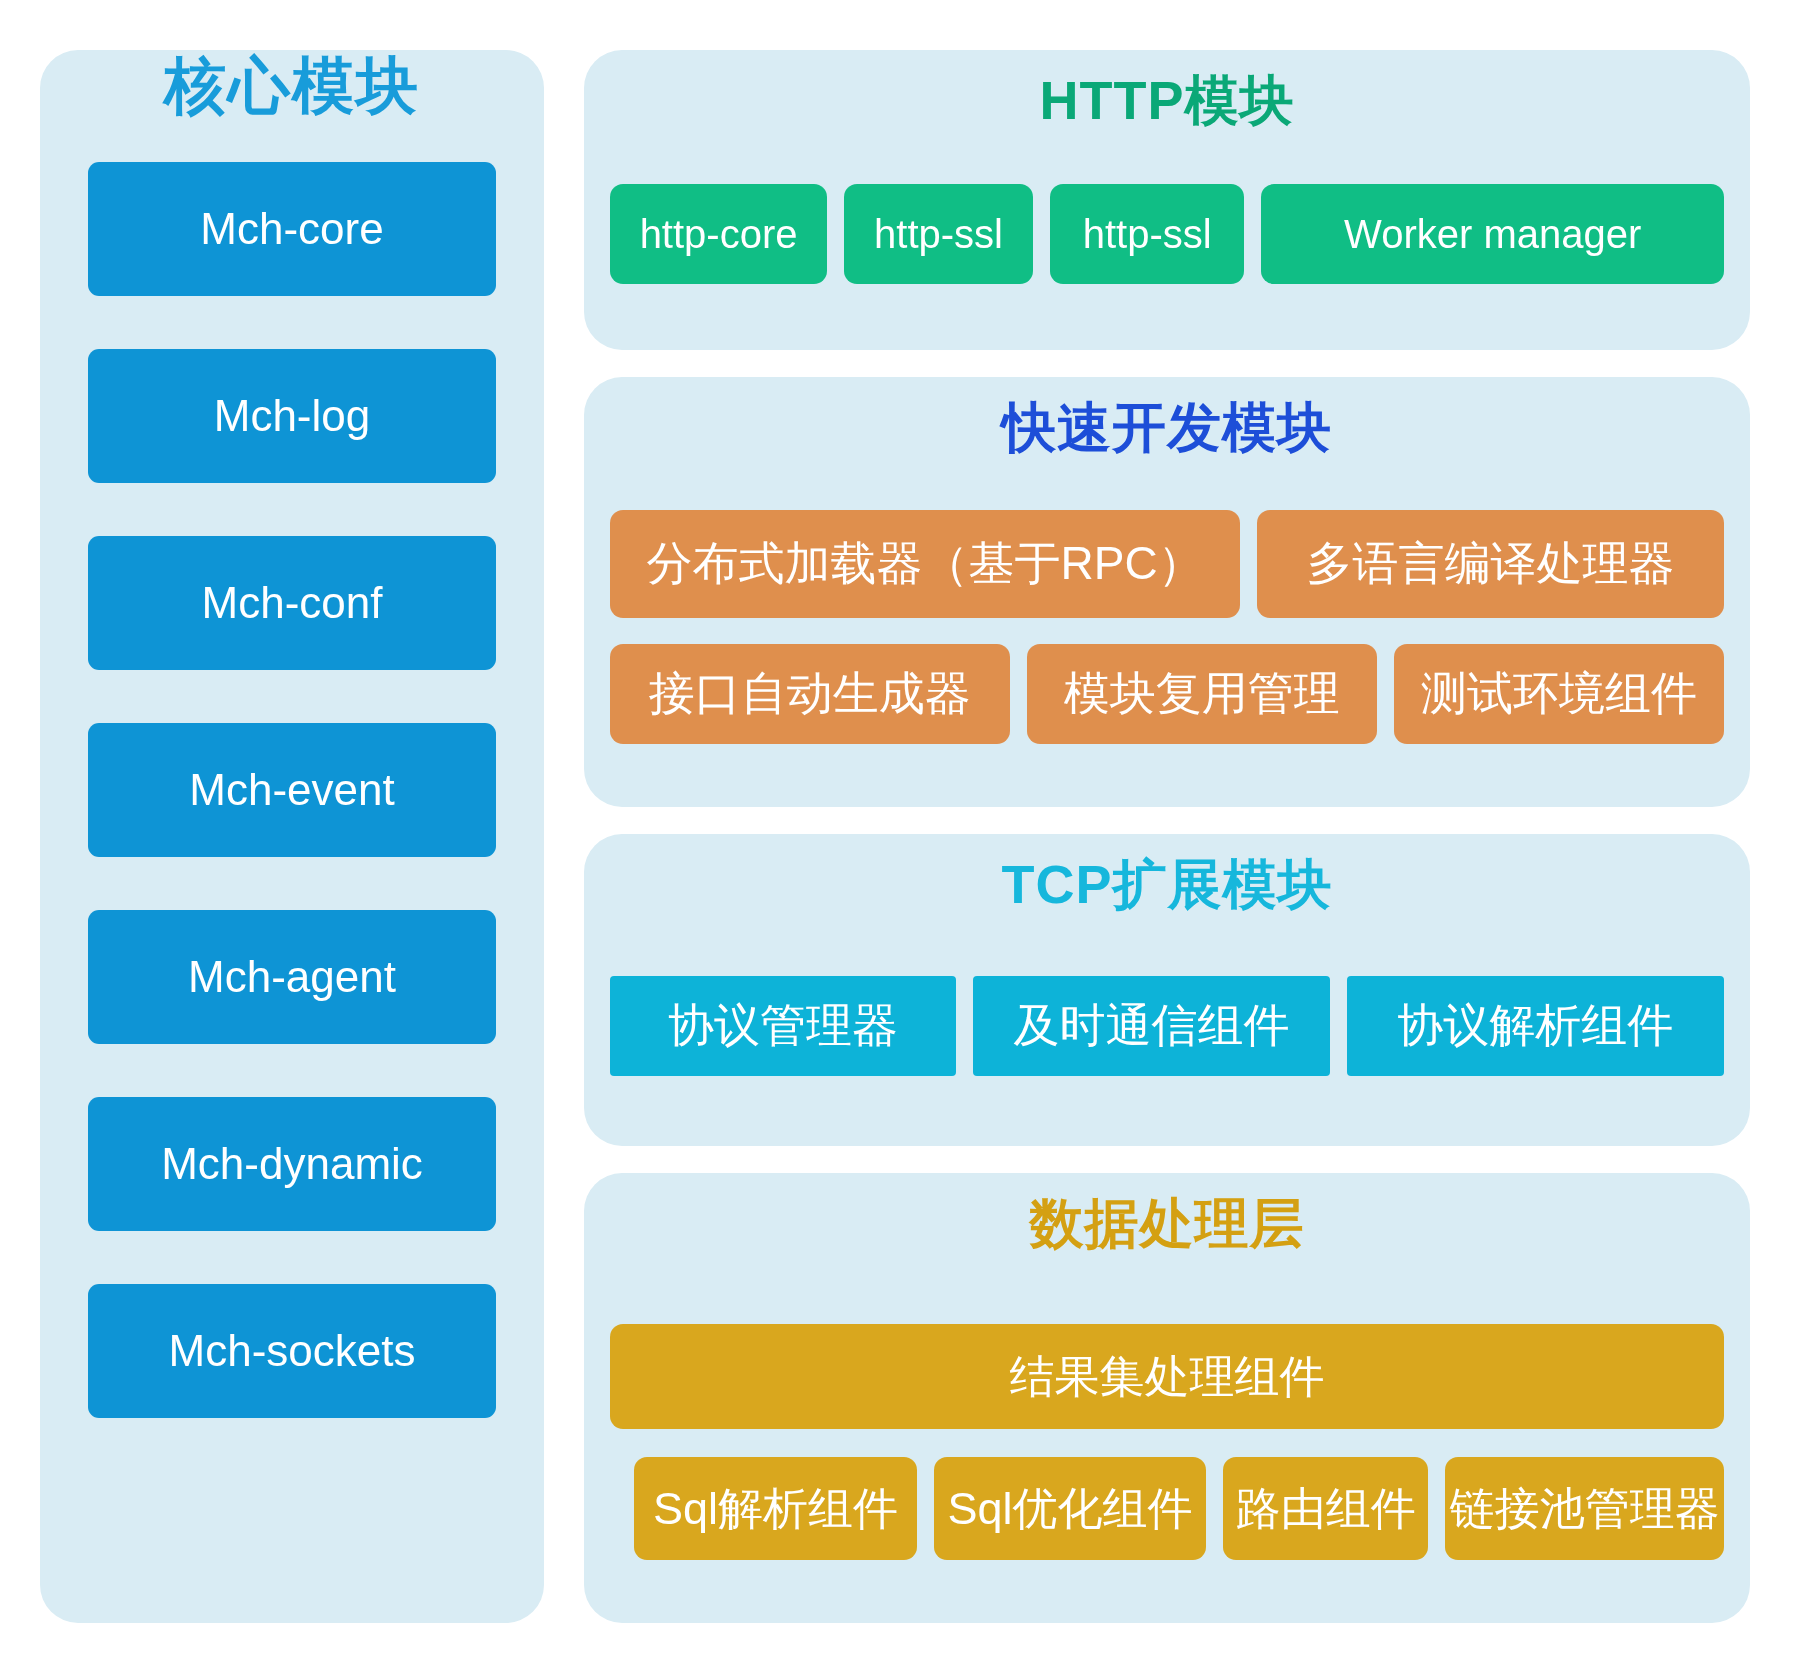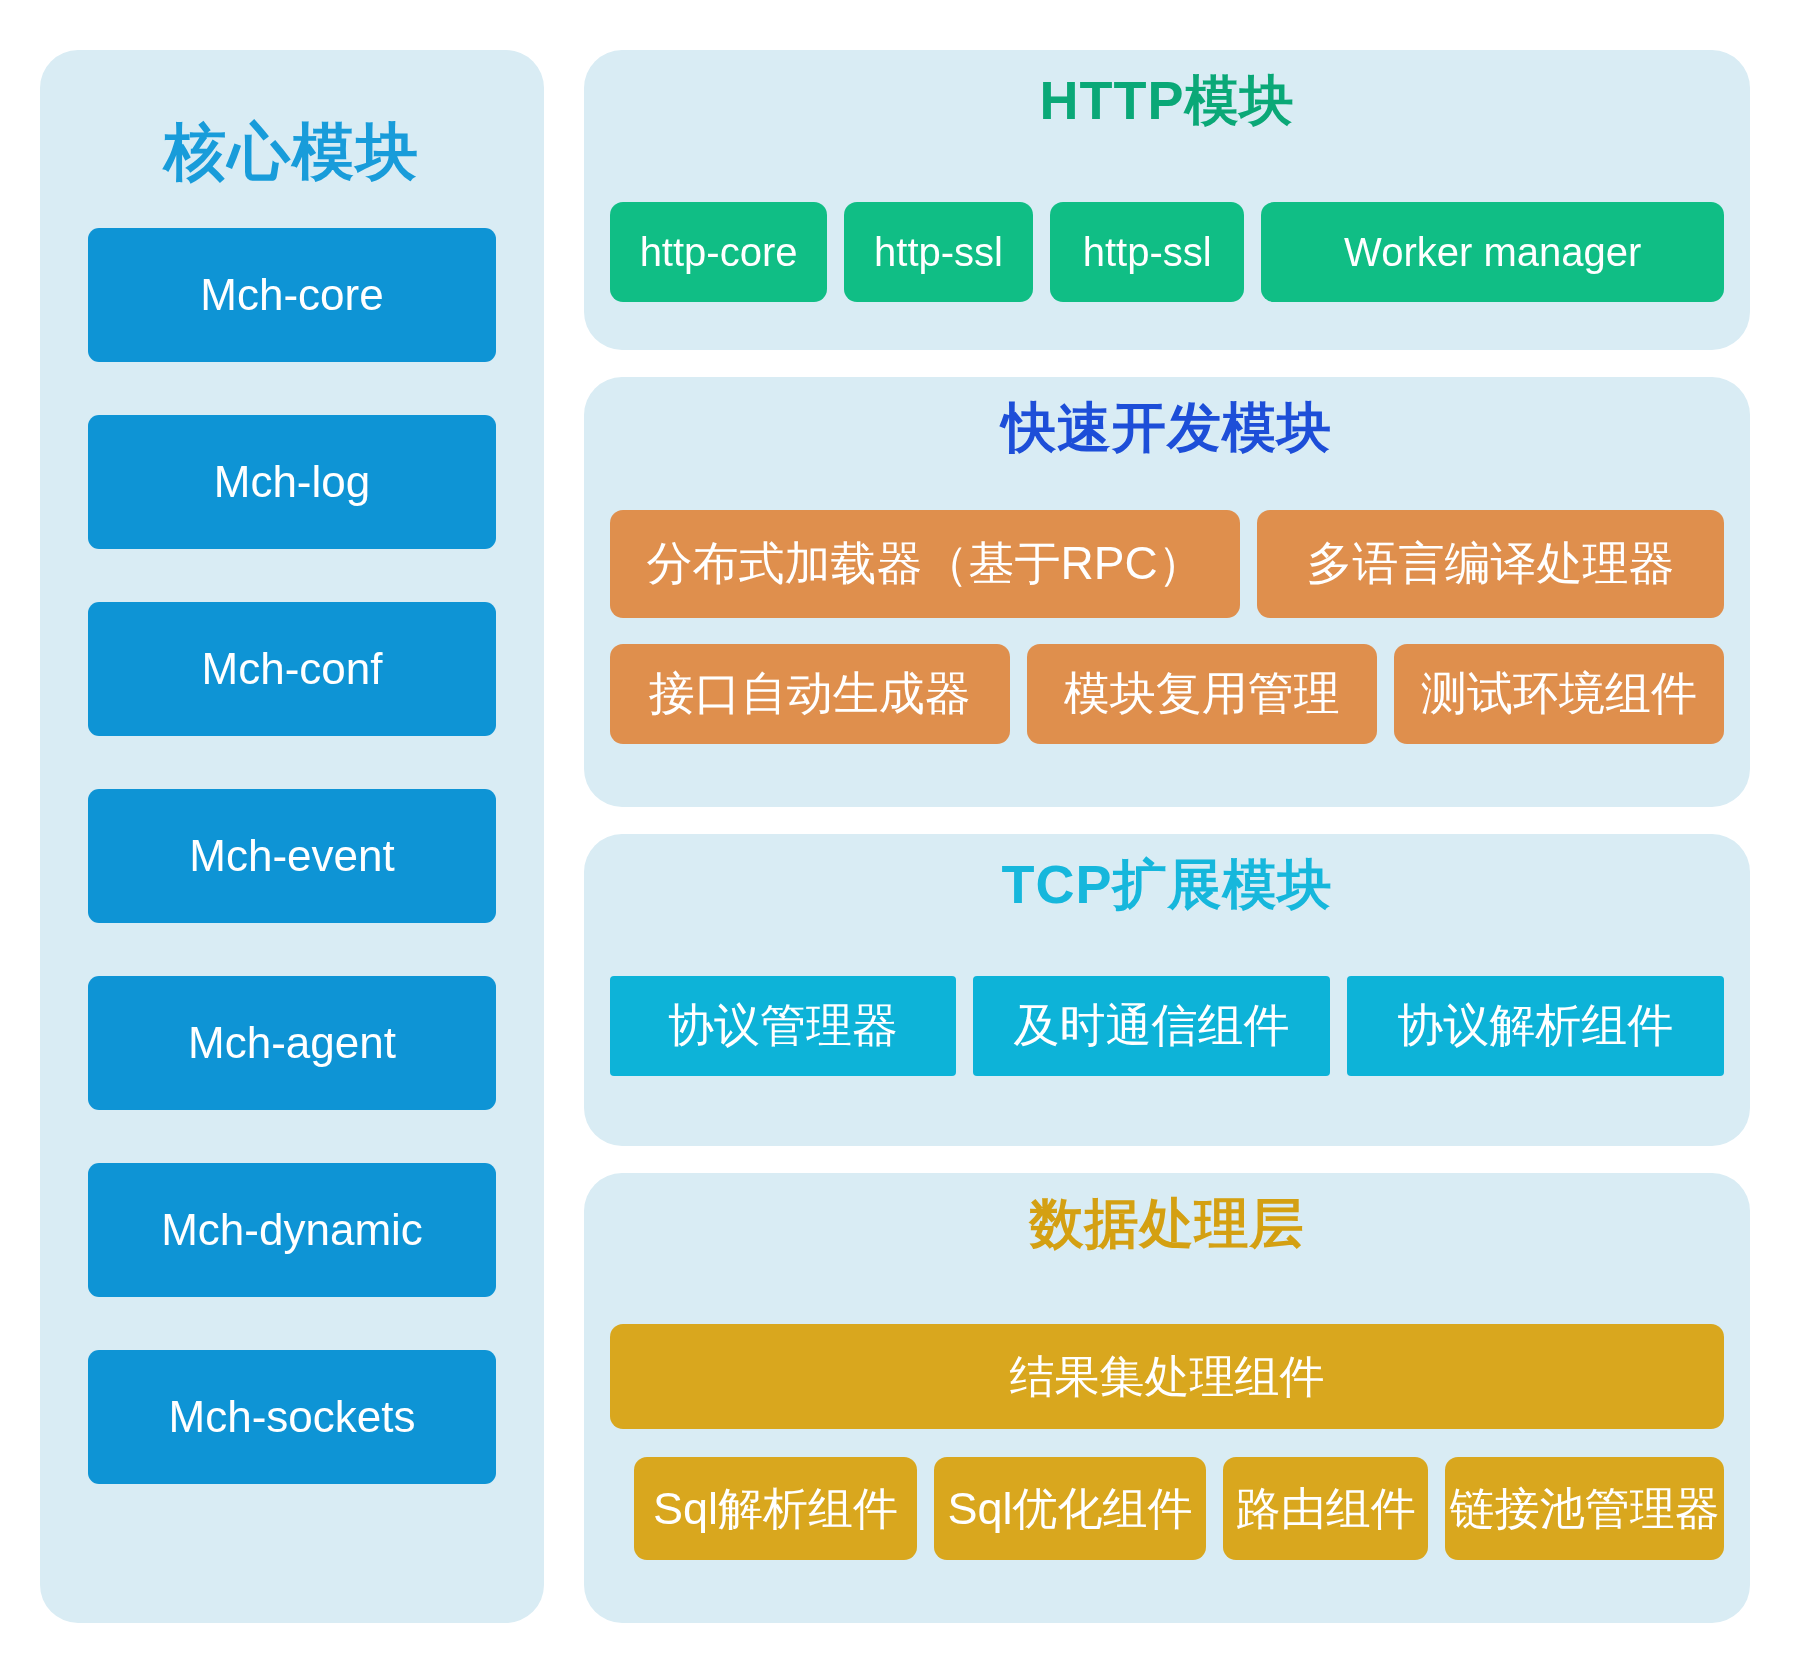--- a/index.html
+++ b/index.html
@@ -19,21 +19,20 @@
     box-sizing: border-box;
   }
 
   
   .left-panel {
     position: absolute;
     left: 40px;
     top: 50px;
     width: 504px;
     height: 1573px;
-    padding-top: 66px;
   }
   .left-panel .panel-title {
     margin: 0;
     text-align: center;
     font-size: 62px;
     line-height: 72px;
     font-weight: 700;
     color: #189cda;
     letter-spacing: 2px;
   }
@@ -74,21 +73,21 @@
     font-weight: 700;
     font-size: 54px;
     line-height: 76px;
     letter-spacing: 1px;
   }
   .brow { display: flex; gap: 17px; }
 
   
   .http-panel  { height: 300px; padding-top: 37px; }
   .http-panel .panel-title { color: #0aa877; }
-  .http-panel .brow { margin-top: 64px; }
+  .http-panel .brow { margin-top: 46px; }
   .box.green { height: 100px; background: #10be85; font-size: 40px; border-radius: 13px; }
 
   
   .rapid-panel { height: 430px; padding-top: 30px; }
   .rapid-panel .panel-title { color: #1d4ed8; }
   .rapid-panel .brow.r1 { margin-top: 45px; }
   .rapid-panel .brow.r2 { margin-top: 26px; }
   .box.orange { background: #df8f4d; font-size: 46px; border-radius: 13px; }
   .brow.r1 .box.orange { height: 108px; }
   .brow.r2 .box.orange { height: 100px; }

